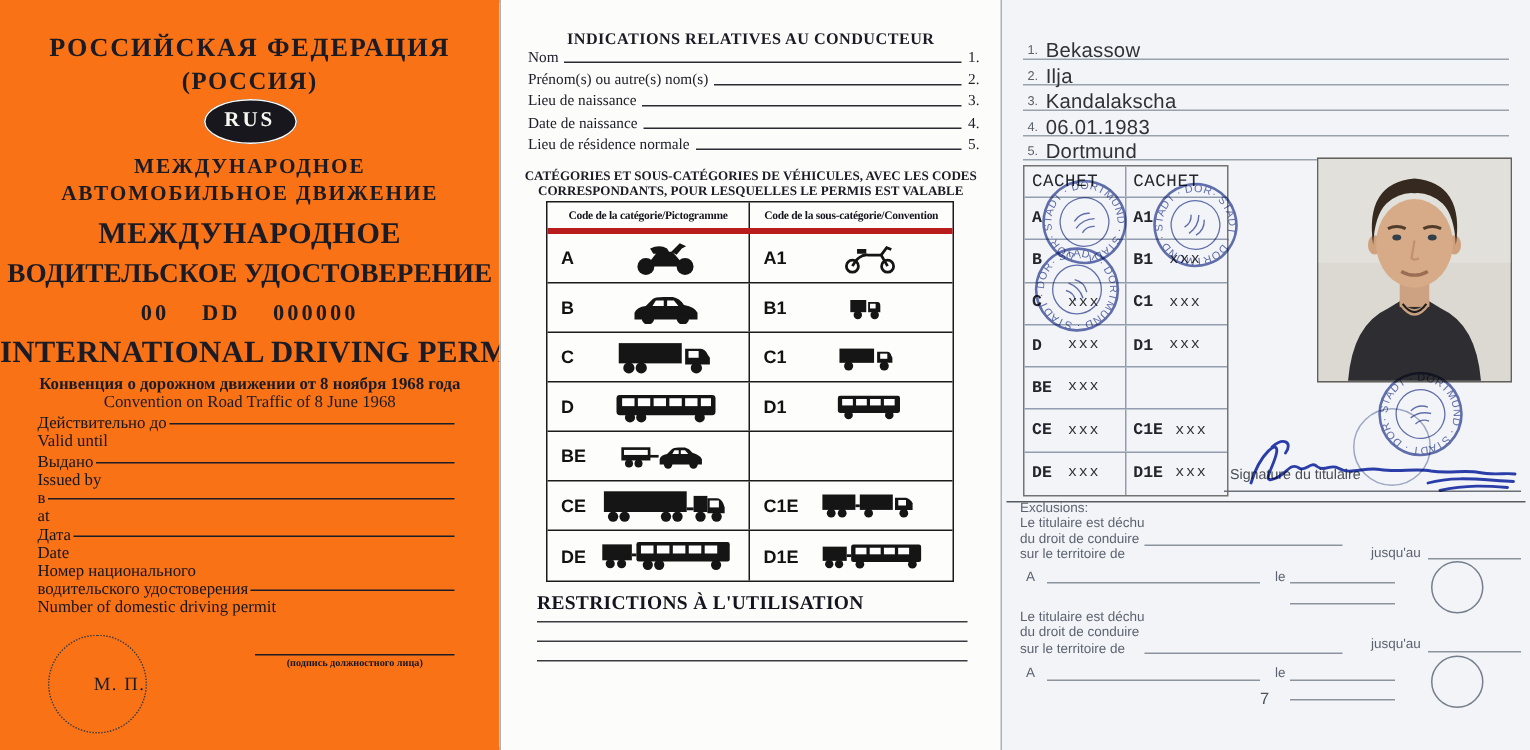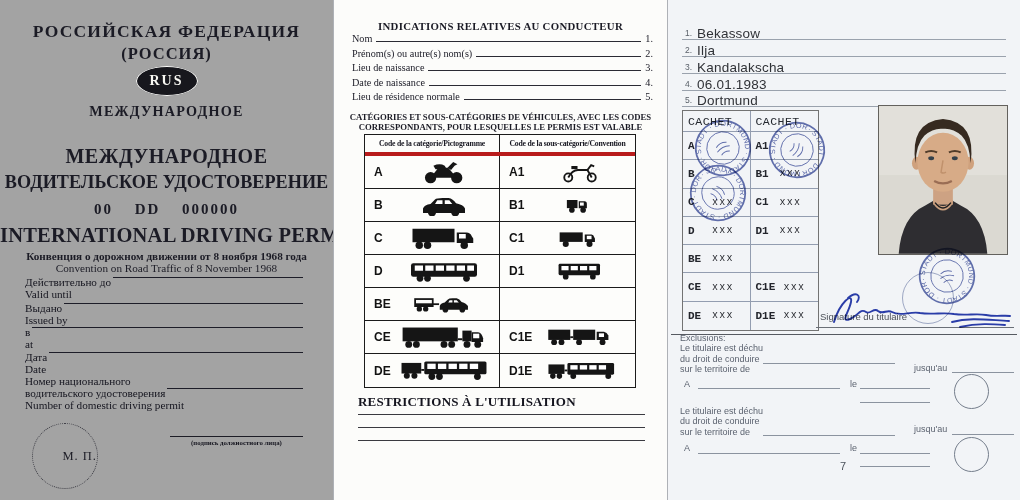--- a/index.html
+++ b/index.html
@@ -1,39 +1,39 @@
 <!DOCTYPE html>
 <html><head>
 <meta charset="utf-8">
 <style>
   *{margin:0;padding:0;box-sizing:border-box}
   html,body{width:1020px;height:500px}
   body{font-family:"Liberation Serif","DejaVu Serif",serif;background:#ffffff}
   #doc{position:relative;width:1020px;height:500px;background:#fbfbf8;box-shadow:inset 0 0 0 2px #0d0d0d;overflow:hidden}
   .panel{position:absolute;top:0;height:100%}
-  #lp{left:0;width:333px;background:#a3a3a3}
+  #lp{left:0;width:333px;background:#f97316}
   #mp{left:333px;width:335px;background:#fcfcfa;border-left:1px solid #aeb1b6;border-right:1px solid #aeb1b6}
   #rp{left:668px;width:352px;background:#f2f4f7}
   .c{position:absolute;left:0;right:0;text-align:center;color:#1b1b25;white-space:nowrap}
   .b{font-weight:bold}
   
   .lt1{top:21px;font-size:17.5px;letter-spacing:1.2px}
   .lt2{top:44px;font-size:16.5px;letter-spacing:1px}
   #rus{position:absolute;left:50%;transform:translateX(-50%);top:66px;width:62px;height:30px;background:#17171d;border-radius:50%;display:flex;align-items:center;justify-content:center;box-shadow:0 0 0 1px #fcfcfa inset}
   #rus span{color:#f7f7f2;font-weight:bold;font-size:14px;letter-spacing:2px}
   .lt3{top:103px;font-size:14.2px;letter-spacing:1.2px}
   .lt4{top:121px;font-size:14.2px;letter-spacing:1.2px}
   .lt5{top:145px;font-size:20px;letter-spacing:.5px}
   .lt6{top:172px;font-size:18.2px}
   .lnum{top:201px;font-size:15px;word-spacing:16px;letter-spacing:2px}
   .lt7{top:224px;font-size:20.5px;letter-spacing:.2px}
   .cv1{top:250px;font-size:11.2px}
   .cv2{top:262px;font-size:11.2px}
   .lfield{position:absolute;left:25px;right:30px;color:#15151f}
-  .lrow{display:flex;align-items:flex-start}
+  .lrow{display:flex;align-items:center}
   .lab{font-size:11.2px;white-space:nowrap;line-height:11px}
   .ln{flex:1;border-bottom:1.1px solid #1d1d28;margin-left:2px}
   .len{font-size:11.2px;line-height:11px;margin-top:1px}
   #seal{position:absolute;left:32px;top:423px;width:66px;height:66px;border:1.6px dotted #3a3a42;border-radius:50%;display:flex;align-items:center;justify-content:flex-end;font-size:12.5px;color:#1d1d26;letter-spacing:1px}
   #osig{position:absolute;left:170px;top:430px;width:133px;text-align:center}
   #osig .sline{border-bottom:1.2px solid #1d1d26;height:7px}
   #osig .cap{font-size:6.8px;color:#15151f;margin-top:2px;font-weight:bold;white-space:nowrap}
   
   .mh{top:20px;font-size:10.8px;letter-spacing:.3px}
   .mfield{position:absolute;left:18px;right:14px;display:flex;align-items:flex-end;color:#20202b;font-size:10.2px;line-height:10px}
@@ -93,26 +93,27 @@
 
 <div id="doc">
 
   <div id="lp" class="panel">
     <div class="c b lt1">РОССИЙСКАЯ ФЕДЕРАЦИЯ</div>
     <div class="c b lt2">(РОССИЯ)</div>
     <div id="rus">
         <span>RUS</span>
       </div>
     <div class="c b lt3">МЕЖДУНАРОДНОЕ</div>
+    <div class="c b lt4">АВТОМОБИЛЬНОЕ ДВИЖЕНИЕ</div>
     <div class="c b lt5">МЕЖДУНАРОДНОЕ</div>
     <div class="c b lt6">ВОДИТЕЛЬСКОЕ УДОСТОВЕРЕНИЕ</div>
     <div class="c b lnum">00 DD 000000</div>
     <div class="c b lt7">INTERNATIONAL DRIVING PERMIT</div>
     <div class="c b cv1">Конвенция о дорожном движении от 8 ноября 1968 года</div>
-    <div class="c cv2">Convention on Road Traffic of 8 November 1968</div>
+    <div class="c cv2">Convention on Road Traffic of 8 June 1968</div>
 
     <div class="lfield" style="top:277px">
       <div class="lrow">
           <span class="lab">Действительно до</span>
           <span class="ln"></span>
         </div>
       <div class="len">Valid until</div>
     </div>
     <div class="lfield" style="top:303px">
       <div class="lrow">

